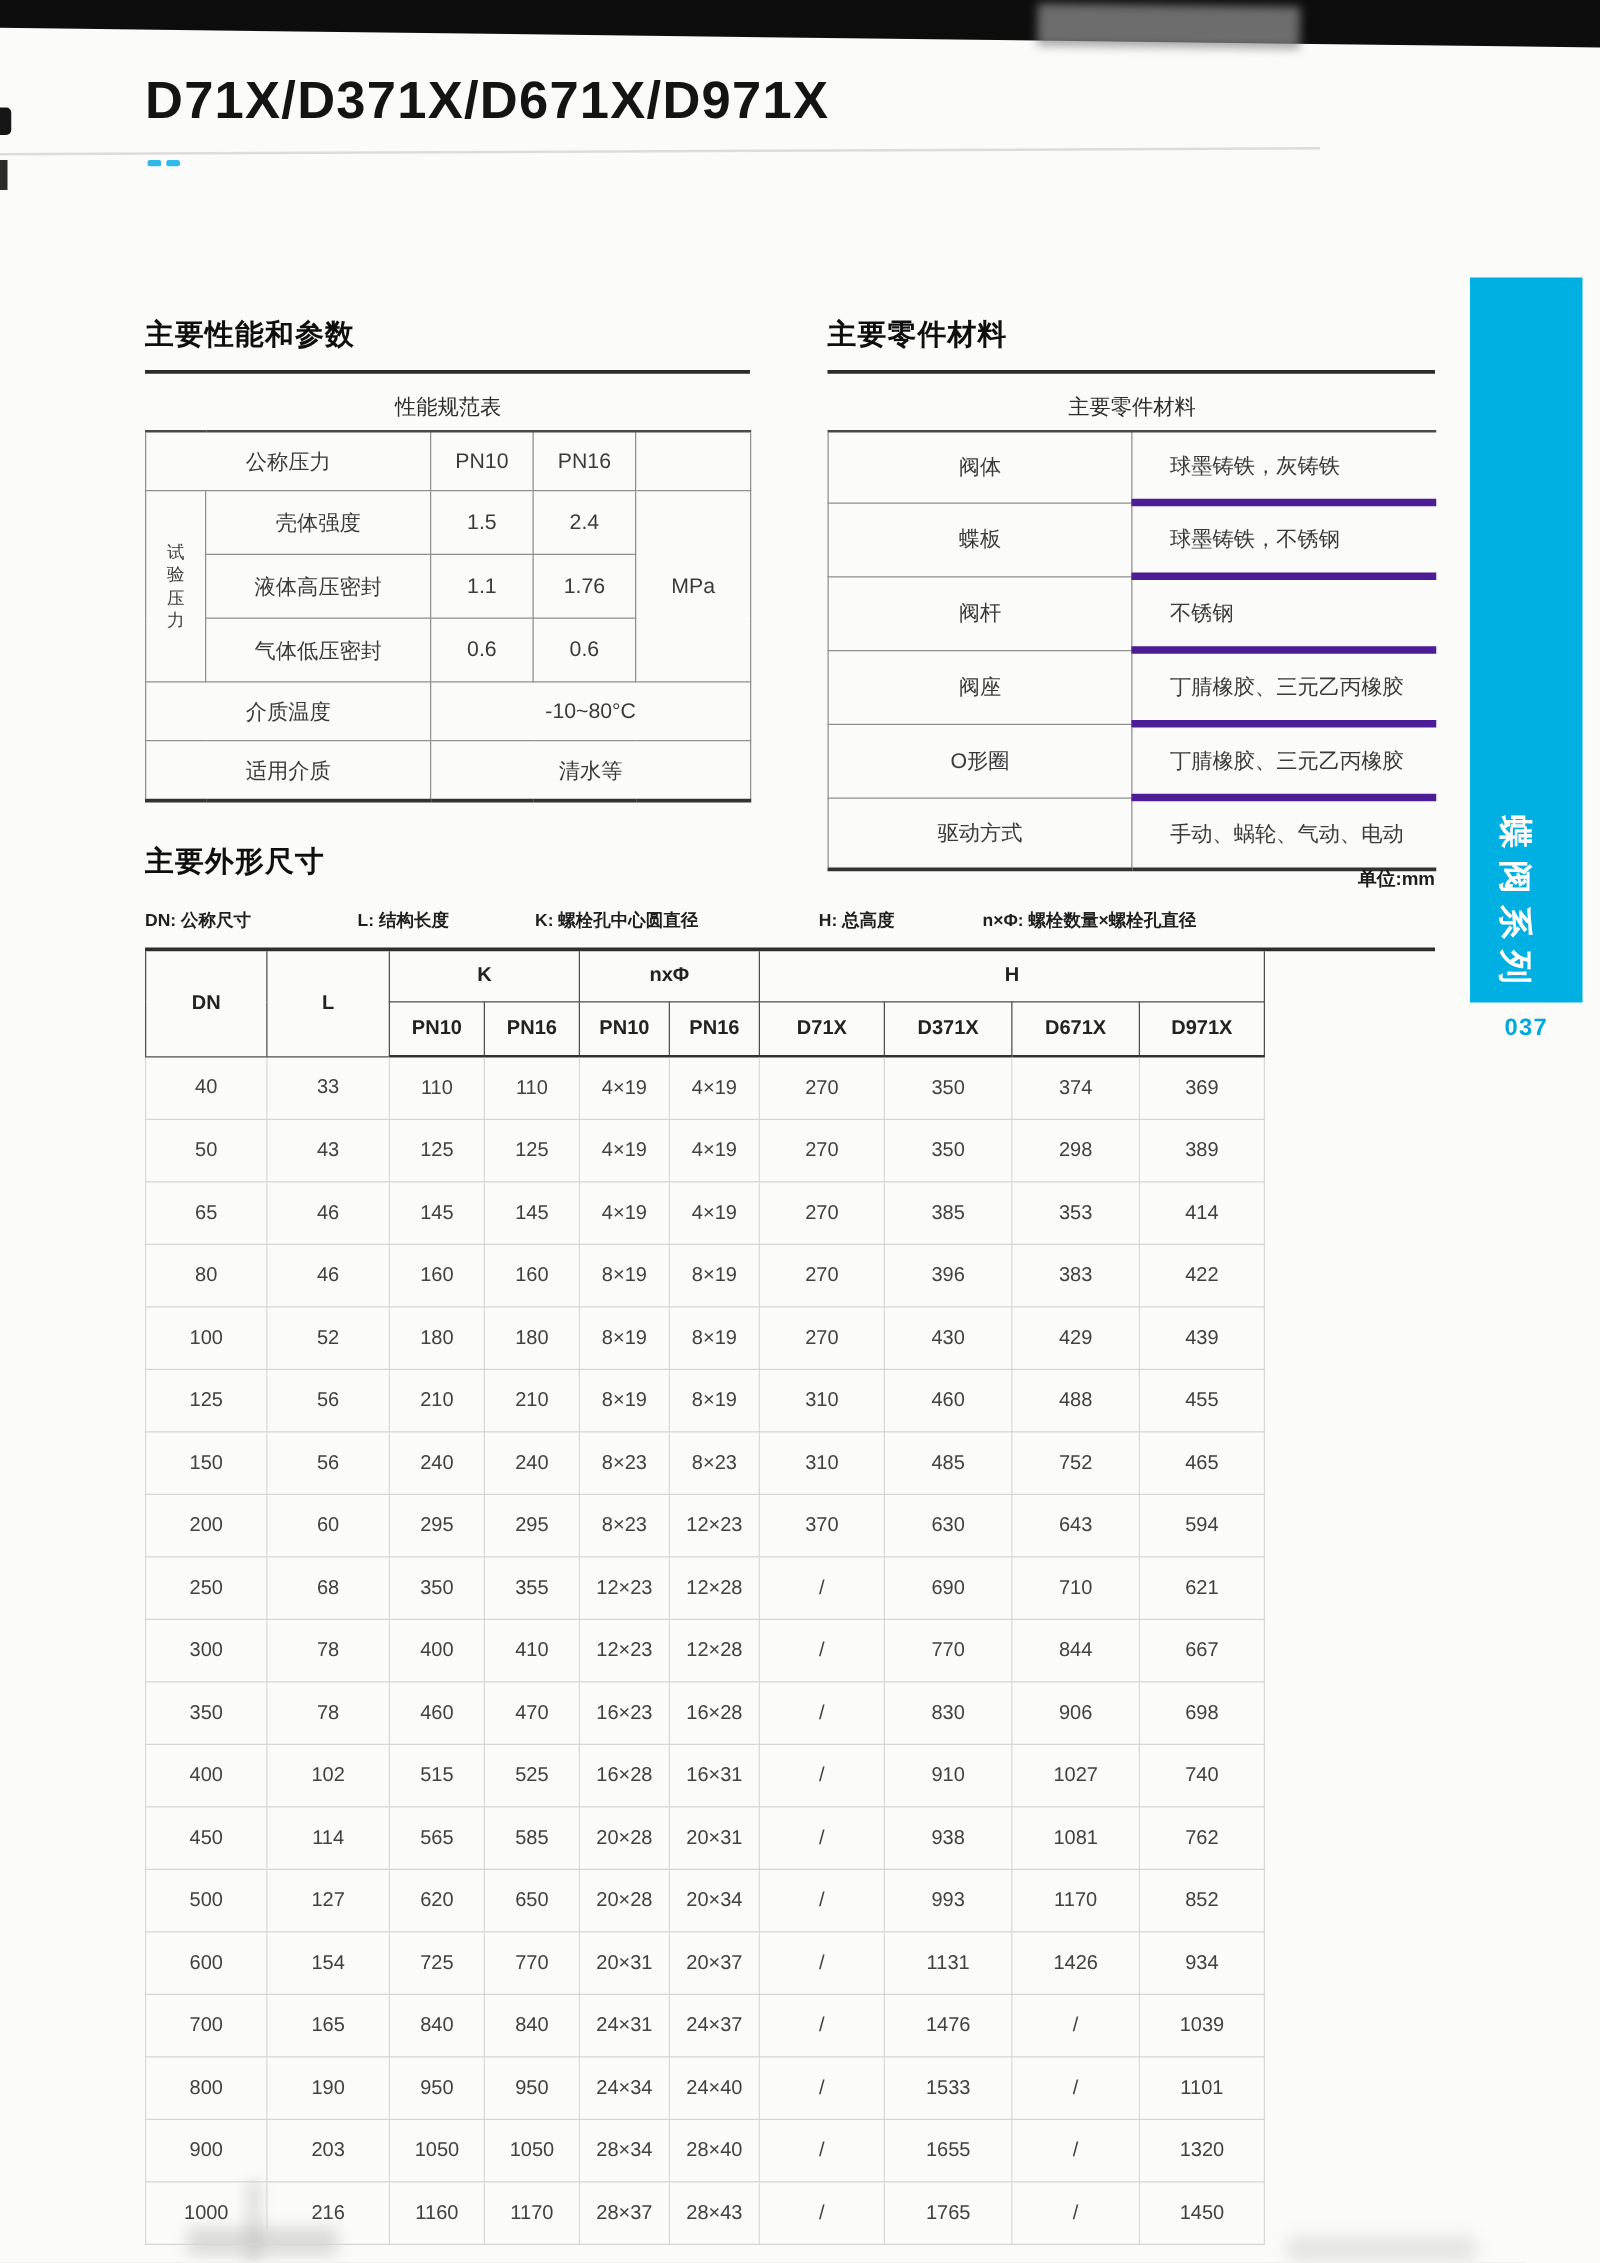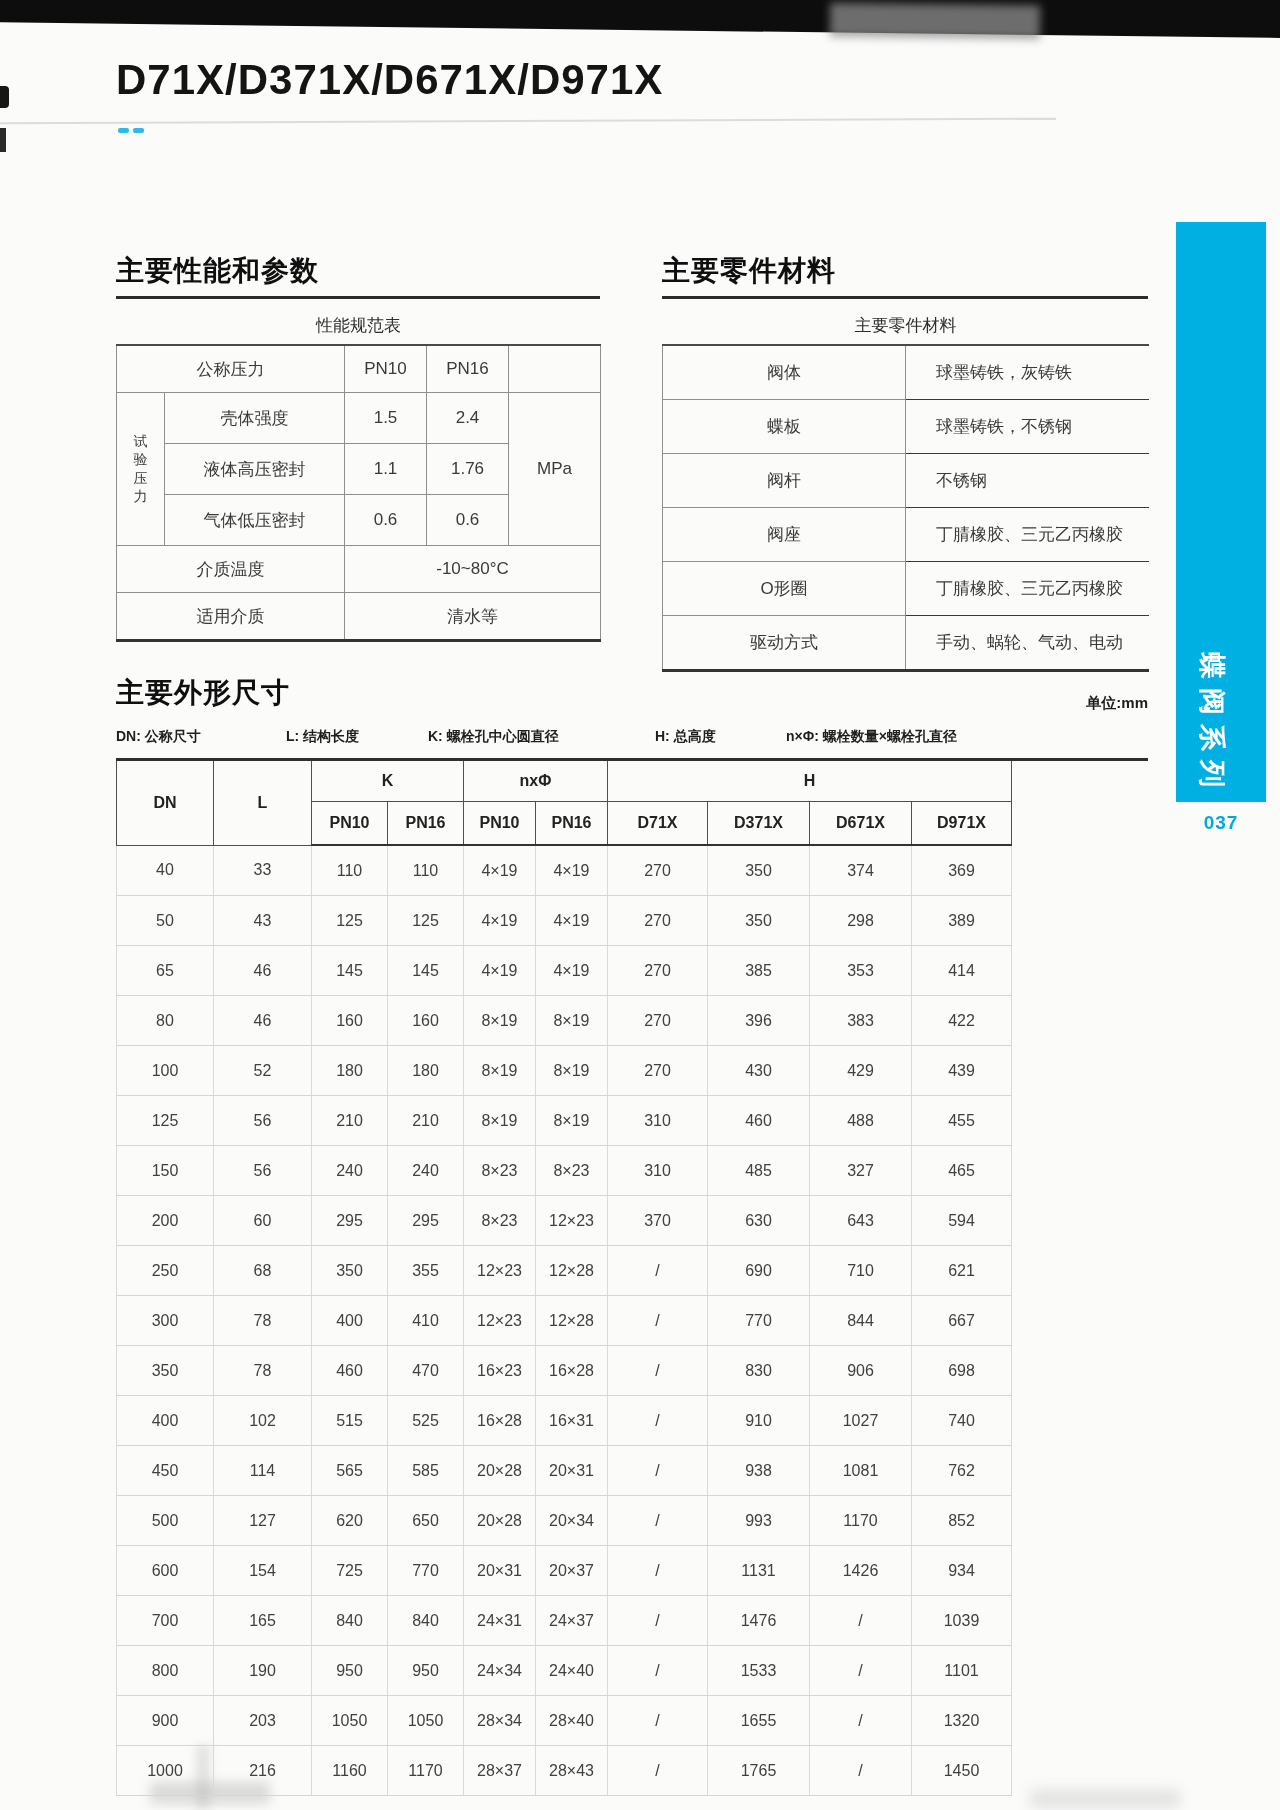--- a/index.html
+++ b/index.html
@@ -18,42 +18,42 @@
   .smudge3{position:absolute;left:196px;top:1745px;width:14px;height:64px;background:#b5b5b5;opacity:.35;filter:blur(5px);}
 
   
   .title{position:absolute;left:116px;top:56px;font-size:42px;font-weight:bold;letter-spacing:1px;color:#141414;}
   .title-rule{position:absolute;left:0;top:120px;width:1056px;height:2px;background:#dcdcda;transform:rotate(-0.25deg);}
   .subtitle-row{position:absolute;left:118px;top:128px;display:flex;align-items:center;}
   .dash{display:inline-block;width:11px;height:5px;border-radius:2px;background:#2fb9e9;margin-right:4px;}
   .subtitle{font-size:33px;color:#575757;margin-left:8px;letter-spacing:2px;}
 
   
-  .sec-h{position:absolute;font-size:28px;font-weight:bold;color:#0f0f0f;letter-spacing:1px;}
+  .sec-h{position:absolute;font-size:23px;font-weight:bold;color:#0f0f0f;letter-spacing:1px;}
   .h-left{left:116px;top:252px;}
   .h-right{left:662px;top:252px;}
   .h-dims{left:116px;top:674px;}
   .rule-left{position:absolute;left:116px;top:296px;width:484px;height:3px;background:#2c2c2c;}
   .rule-right{position:absolute;left:662px;top:296px;width:486px;height:3px;background:#2c2c2c;}
   .unit-note{position:absolute;left:980px;top:694px;width:168px;text-align:right;font-size:15px;font-weight:bold;color:#1d1d1d;}
 
   
   table{border-collapse:collapse;table-layout:fixed;}
   .perf{position:absolute;left:116px;top:306px;width:484px;font-size:17px;color:#3a3a3a;}
   .perf td{border:1px solid #8f8f8f;text-align:center;height:46px;padding:0;}
   .perf .cap{border:none;border-bottom:2px solid #4a4a4a;height:38px;font-size:17px;color:#2e2e2e;}
   .perf tr.test td{height:50px;}
   .perf tr.last td{border-bottom:3px solid #333;}
   .vlab span{display:inline-block;width:20px;line-height:1.3;font-size:14px;word-break:break-all;}
 
   .mat{position:absolute;left:662px;top:306px;width:486px;font-size:17px;color:#3a3a3a;}
   .mat td{height:53px;padding:0;}
   .mat .cap{border:none;border-bottom:2px solid #4a4a4a;height:38px;text-align:center;font-size:17px;color:#2e2e2e;}
   .mat .part{border:1px solid #8f8f8f;text-align:center;}
-  .mat .val{border-bottom:1px solid #4c1d95;text-align:left;padding-left:30px;}
+  .mat .val{border-bottom:6px solid #4c1d95;text-align:left;padding-left:30px;}
   .mat tr.last .part{border-bottom:3px solid #333;}
   .mat tr.last .val{border-bottom:3px solid #333;}
 
   
   .legend{position:absolute;left:116px;top:728px;width:1040px;height:22px;}
   .legend-item{position:absolute;top:0;font-size:14px;font-weight:bold;color:#1f1f1f;white-space:nowrap;}
   .legend-item:nth-child(1){left:0;}
   .legend-item:nth-child(2){left:170px;}
   .legend-item:nth-child(3){left:312px;}
   .legend-item:nth-child(4){left:539px;}
@@ -301,21 +301,21 @@
         </tr>
         <tr>
           <td>150</td>
           <td>56</td>
           <td>240</td>
           <td>240</td>
           <td>8×23</td>
           <td>8×23</td>
           <td>310</td>
           <td>485</td>
-          <td>327</td>
+          <td>752</td>
           <td>465</td>
         </tr>
         <tr>
           <td>200</td>
           <td>60</td>
           <td>295</td>
           <td>295</td>
           <td>8×23</td>
           <td>12×23</td>
           <td>370</td>

